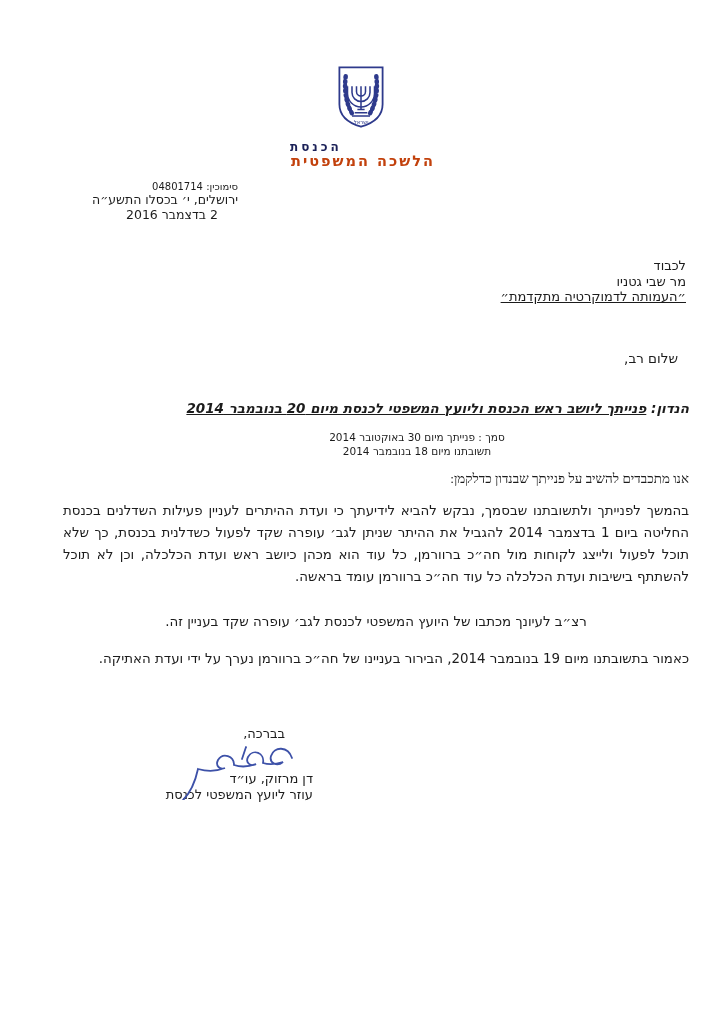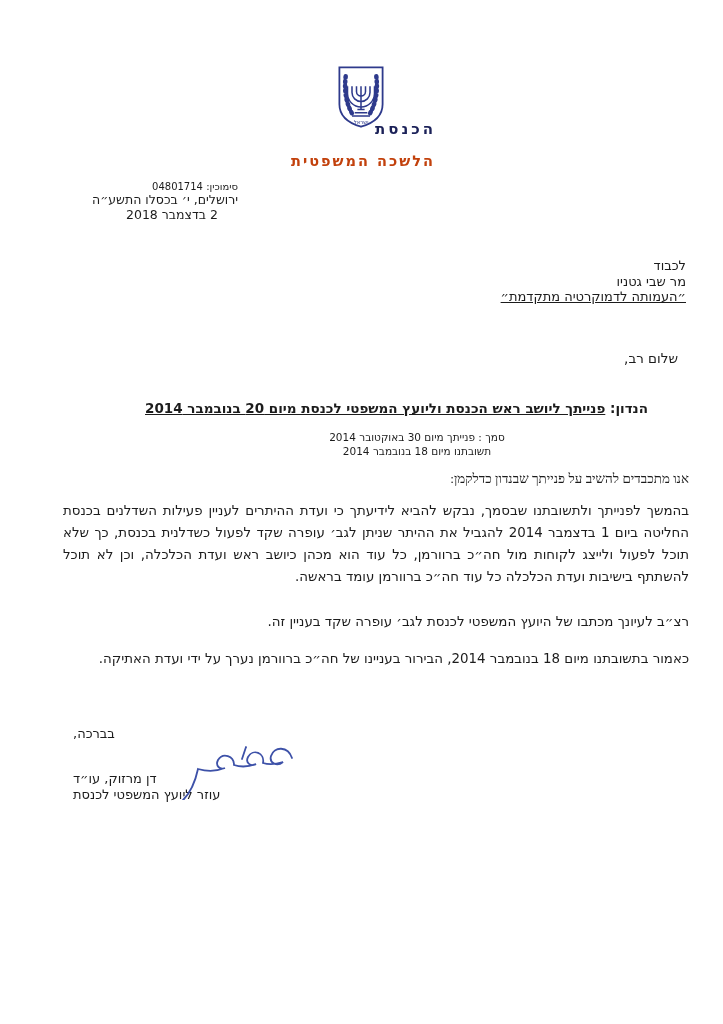--- a/index.html
+++ b/index.html
@@ -6,51 +6,51 @@
   .page{
     width:723px;height:1024px;position:relative;margin:0 auto;
     background:#ffffff;overflow:hidden;
     font-family:"DejaVu Sans",sans-serif;
     direction:rtl;color:#1c1c1c;
     box-shadow:0 0 4px rgba(0,0,0,.25);
   }
   
   .emblem{position:absolute;left:334px;top:64px;width:54px;height:66px;}
   .org-name{
-    position:absolute;left:290px;top:120px;width:146px;text-align:right;
-    font-size:15px;font-weight:bold;color:#1b2158;letter-spacing:3px;
+    position:absolute;left:290px;top:140px;width:146px;text-align:left;
+    font-size:12px;font-weight:bold;color:#1b2158;letter-spacing:3px;
   }
   .dept-name{
     position:absolute;left:270px;top:153px;width:186px;text-align:center;
     font-size:14.5px;font-weight:bold;color:#1b2158;letter-spacing:2px;
   }
   
   .refdate{position:absolute;left:82px;top:181px;width:156px;line-height:15px;}
   .refdate .refnum{font-size:10px;text-align:right;line-height:11px;}
   .refdate .cdate{font-size:12.5px;text-align:right;}
   .refdate .gdate{font-size:12.5px;text-align:left;padding-left:44px;}
   
   .addressee{position:absolute;right:37px;top:258px;text-align:right;font-size:13px;line-height:15.5px;}
   .addressee .org-line{text-decoration:underline;}
   
   .greeting{position:absolute;right:45px;top:350px;font-size:13.5px;}
   
   .subject-wrap{position:absolute;right:34px;left:145px;top:399px;}
-  .subject-line{font-size:13.5px;font-weight:bold;text-align:left;line-height:18px;}
+  .subject-line{font-size:13.5px;font-weight:bold;text-align:right;line-height:18px;font-style:italic;}
   .subject-line .subject-text{text-decoration:underline;}
   .subject-refs{margin-top:14px;font-size:10.5px;line-height:13.5px;text-align:center;}
   
   .body-block{position:absolute;left:63px;width:626px;top:468px;font-size:13.4px;line-height:22px;}
   .body-block p{margin:0;text-align:justify;}
   .body-block .opening{margin:0;text-align:right;font-family:Liberation Serif, serif;}
   .body-block .p1{margin-top:10px;}
-  .body-block .p2{margin-top:23px;text-align:right;}
+  .body-block .p2{margin-top:23px;text-align:center;}
   .body-block .p3{margin-top:15px;text-align:right;}
   
-  .sig-block{position:absolute;right:410px;top:726px;width:240px;text-align:left;font-size:13px;line-height:16px;}
+  .sig-block{position:absolute;right:410px;top:726px;width:240px;text-align:right;font-size:13px;line-height:16px;}
   .sig-block .closing{margin-left:0;padding-left:0;margin-right:28px;}
   .sig-scrawl{position:absolute;top:12px;right:14px;}
   .sig-block .sig-name{margin-top:29px;}
   
   .copy-line{position:absolute;right:46px;top:859px;font-size:13px;}
 </style>
 </head>
 <body>
 
 <div class="page">
@@ -70,21 +70,21 @@
     </g>
     <text x="30" y="65.5" font-size="6" text-anchor="middle" fill="#2e3a8c">ישראל</text>
   </svg>
 
   <div class="org-name" style="color: rgb(27, 33, 88);">הכנסת</div>
   <div class="dept-name" style="color: #c2410c;">הלשכה המשפטית</div>
 
   <div class="refdate">
     <div class="refnum">סימוכין: 04801714</div>
     <div class="cdate">ירושלים, י׳ בכסלו התשע״ה</div>
-    <div class="gdate">2 בדצמבר 2018</div>
+    <div class="gdate">2 בדצמבר 2016</div>
   </div>
 
   <div class="addressee">
     <div>לכבוד</div>
     <div>מר שבי גטניו</div>
     <div class="org-line">״העמותה לדמוקרטיה מתקדמת״</div>
   </div>
 
   <div class="greeting">שלום רב,</div>
 
@@ -95,21 +95,21 @@
     <div class="subject-refs">
       <div>סמך : פנייתך מיום 30 באוקטובר 2014</div>
       <div>תשובתנו מיום 18 בנובמבר 2014</div>
     </div>
   </div>
 
   <div class="body-block">
     <p class="opening">אנו מתכבדים להשיב על פנייתך שבנדון כדלקמן:</p>
     <p class="p1">בהמשך לפנייתך ולתשובתנו שבסמך, נבקש להביא לידיעתך כי ועדת ההיתרים לעניין פעילות השדלנים בכנסת החליטה ביום 1 בדצמבר 2014 להגביל את ההיתר שניתן לגב׳ עופרה שקד לפעול כשדלנית בכנסת, כך שלא תוכל לפעול ולייצג לקוחות מול חה״כ ברוורמן, כל עוד הוא מכהן כיושב ראש ועדת הכלכלה, וכן לא תוכל להשתתף בישיבות ועדת הכלכלה כל עוד חה״כ ברוורמן עומד בראשה.</p>
     <p class="p2">רצ״ב לעיונך מכתבו של היועץ המשפטי לכנסת לגב׳ עופרה שקד בעניין זה.</p>
-    <p class="p3">כאמור בתשובתנו מיום 18 בנובמבר 2014, הבירור בעניינו של חה״כ ברוורמן נערך על ידי ועדת האתיקה.</p>
+    <p class="p3">כאמור בתשובתנו מיום 19 בנובמבר 2014, הבירור בעניינו של חה״כ ברוורמן נערך על ידי ועדת האתיקה.</p>
   </div>
 
   <div class="sig-block">
     <div class="closing">בברכה,</div>
     <svg class="sig-scrawl" width="150" height="62" viewBox="0 0 150 62" xmlns="http://www.w3.org/2000/svg">
       <g fill="none" stroke="#3d51a8" stroke-width="1.8" stroke-linecap="round">
         <path d="M143,20 c-4,-12 -18,-12 -21,-2 c-2,7 6,11 12,6 c-6,2 -14,3 -20,1 c2,-10 -10,-15 -15,-6 c-3,6 3,10 8,7 c-8,3 -16,3 -22,1 c0,-9 -11,-13 -16,-5 c-3,6 2,10 7,8 c-10,4 -20,3 -27,1 c-3,14 -9,26 -17,33"></path>
         <path d="M97,9 l-4,12"></path>
       </g>
     </svg>

